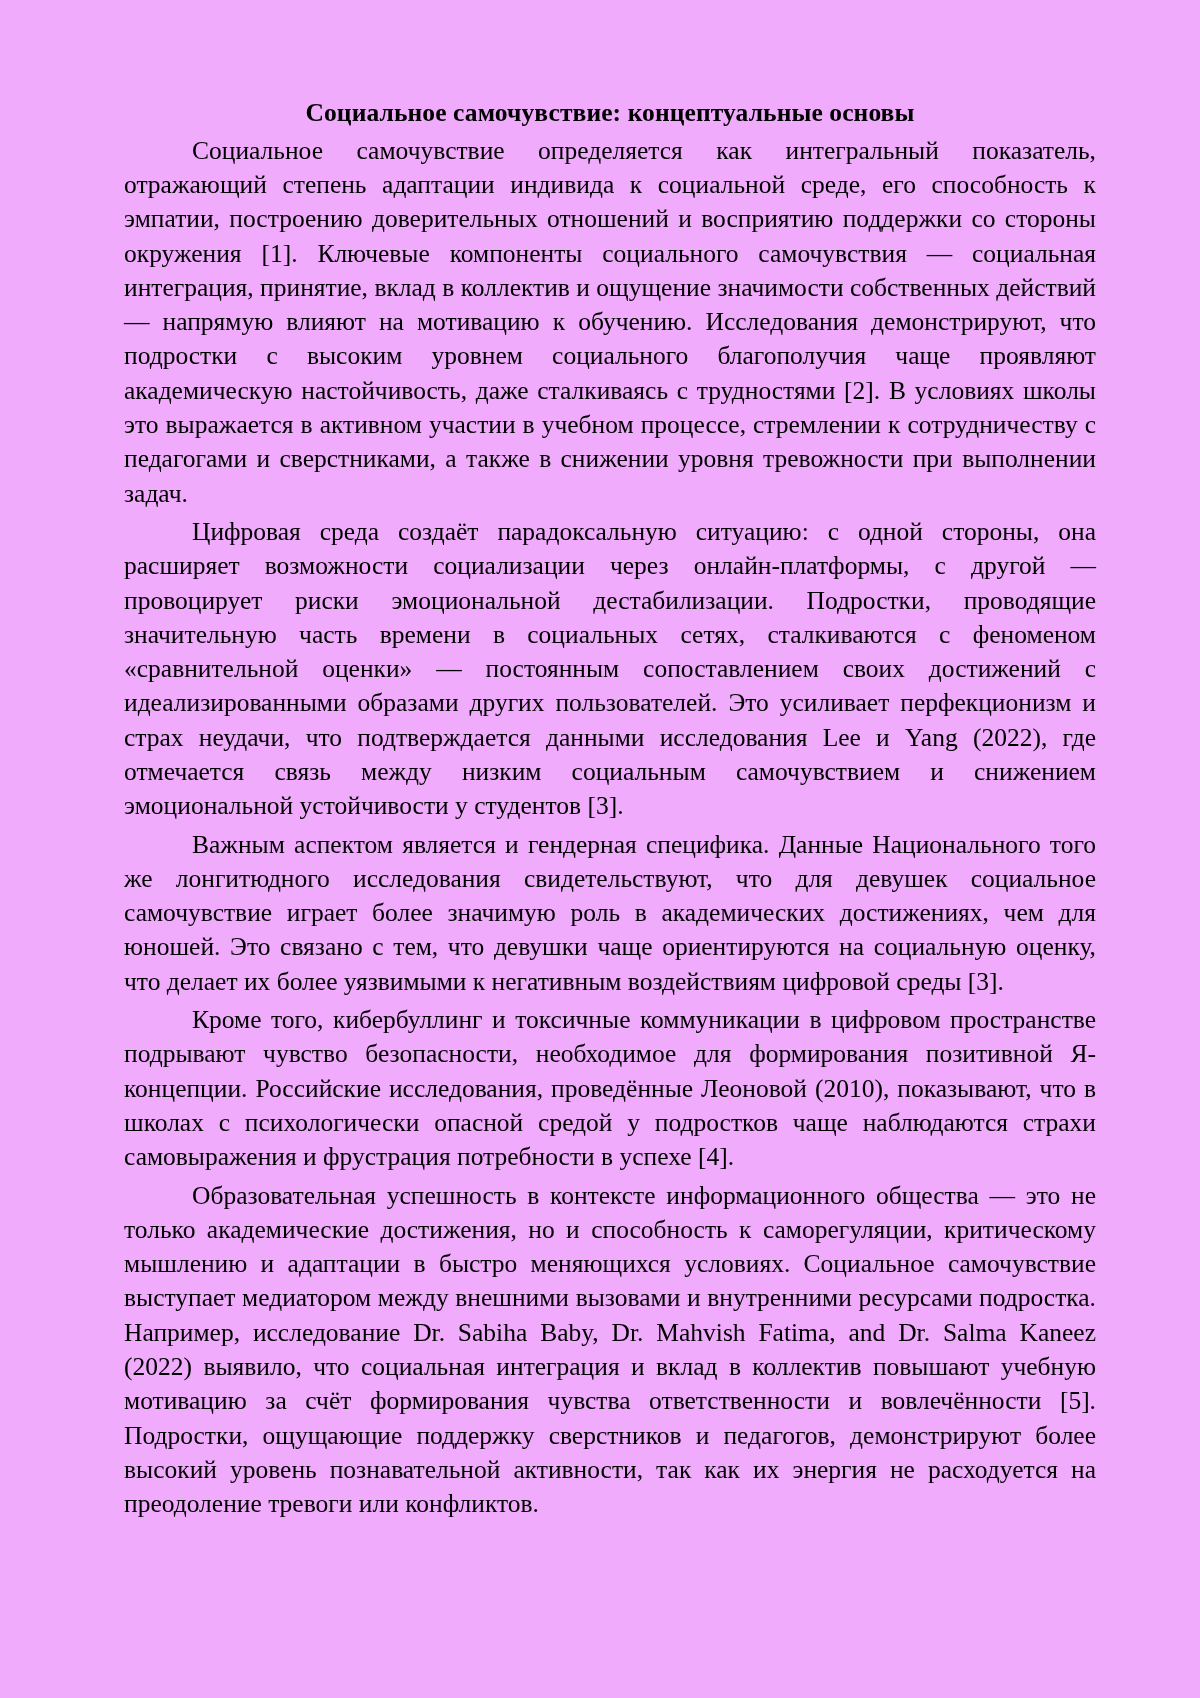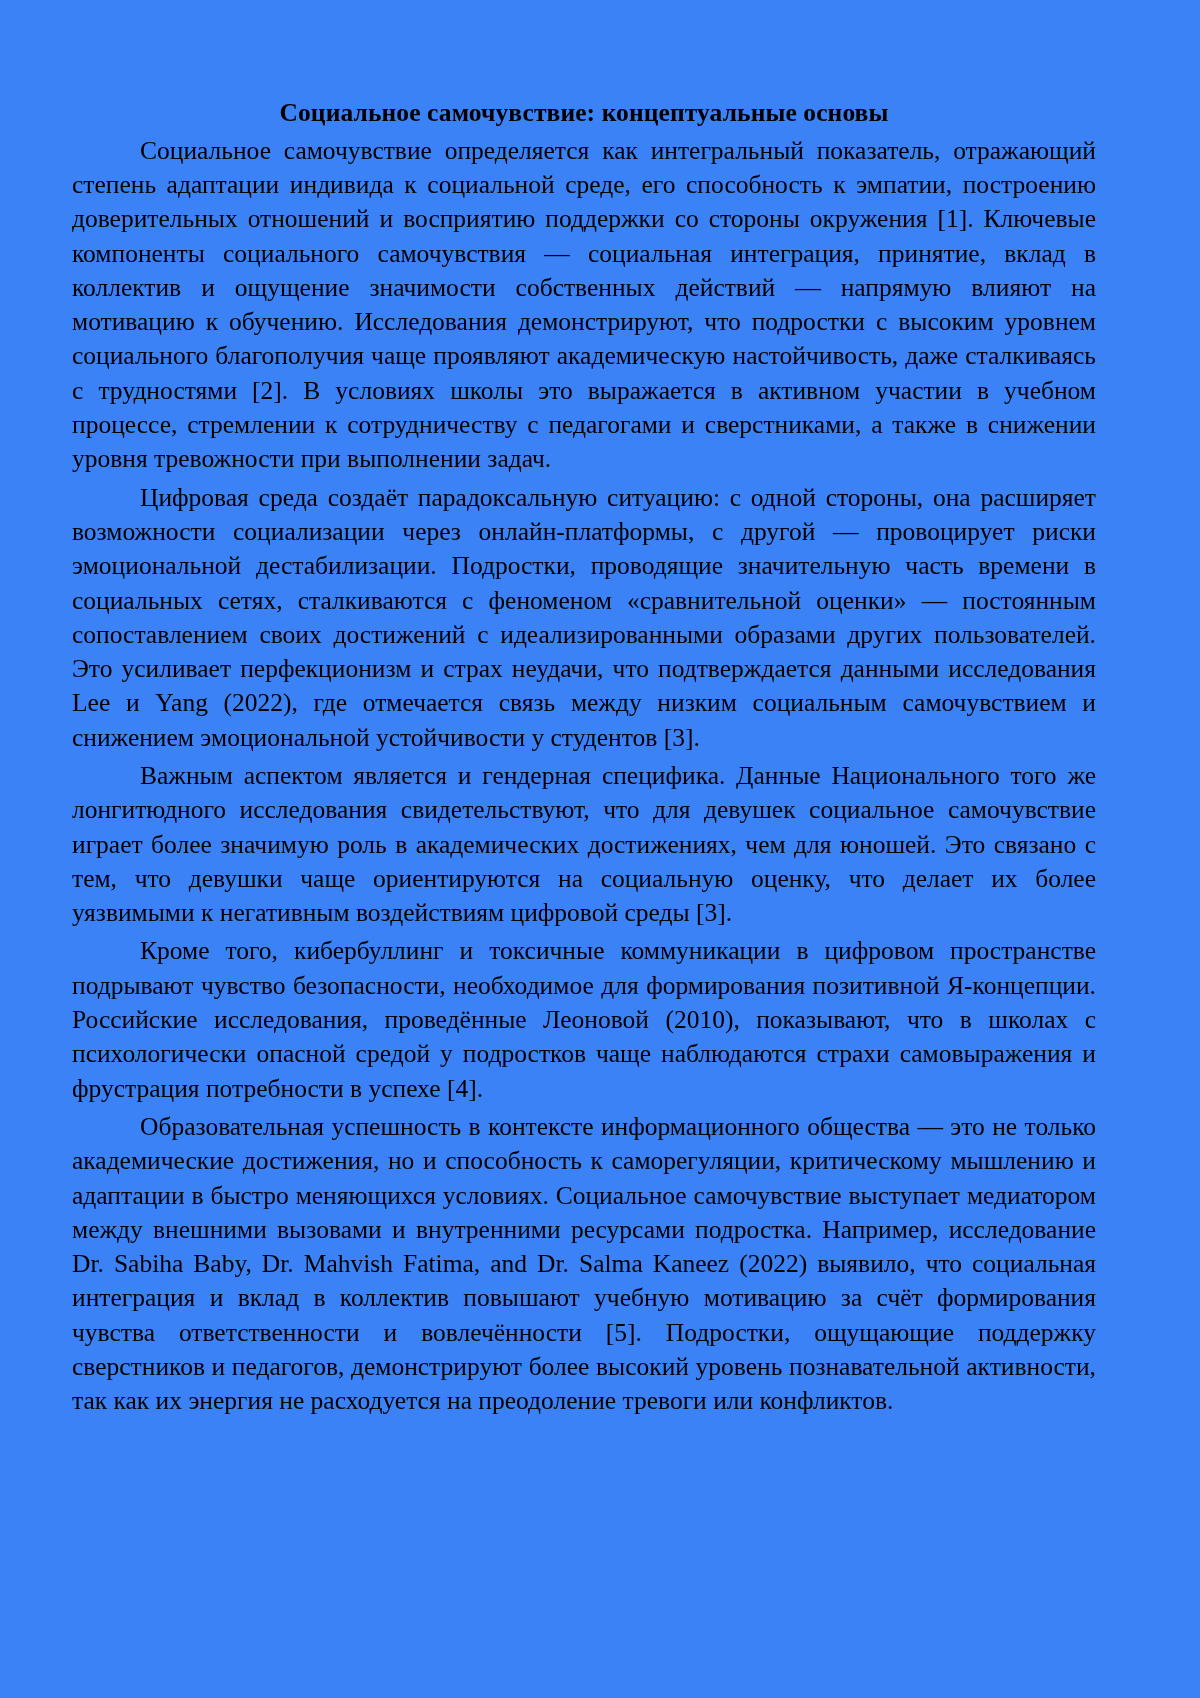--- a/index.html
+++ b/index.html
@@ -4,22 +4,22 @@
 <style>
   html, body {
     margin: 0;
     padding: 0;
     background: #ffffff;
   }
   .page {
     width: 1200px;
     height: 1698px;
     box-sizing: border-box;
-    padding: 96px 100px 60px 68px;
-    background: #3b82f6;
+    padding: 96px 100px 60px 120px;
+    background: #f0abfc;
     font-family: "Liberation Serif", "DejaVu Serif", serif;
     color: #000000;
   }
   .doc-title {
     text-align: center;
     font-weight: bold;
     font-size: 25.5px;
     line-height: 1.32;
     margin: 0 0 2px 0;
     letter-spacing: 0.1px;

